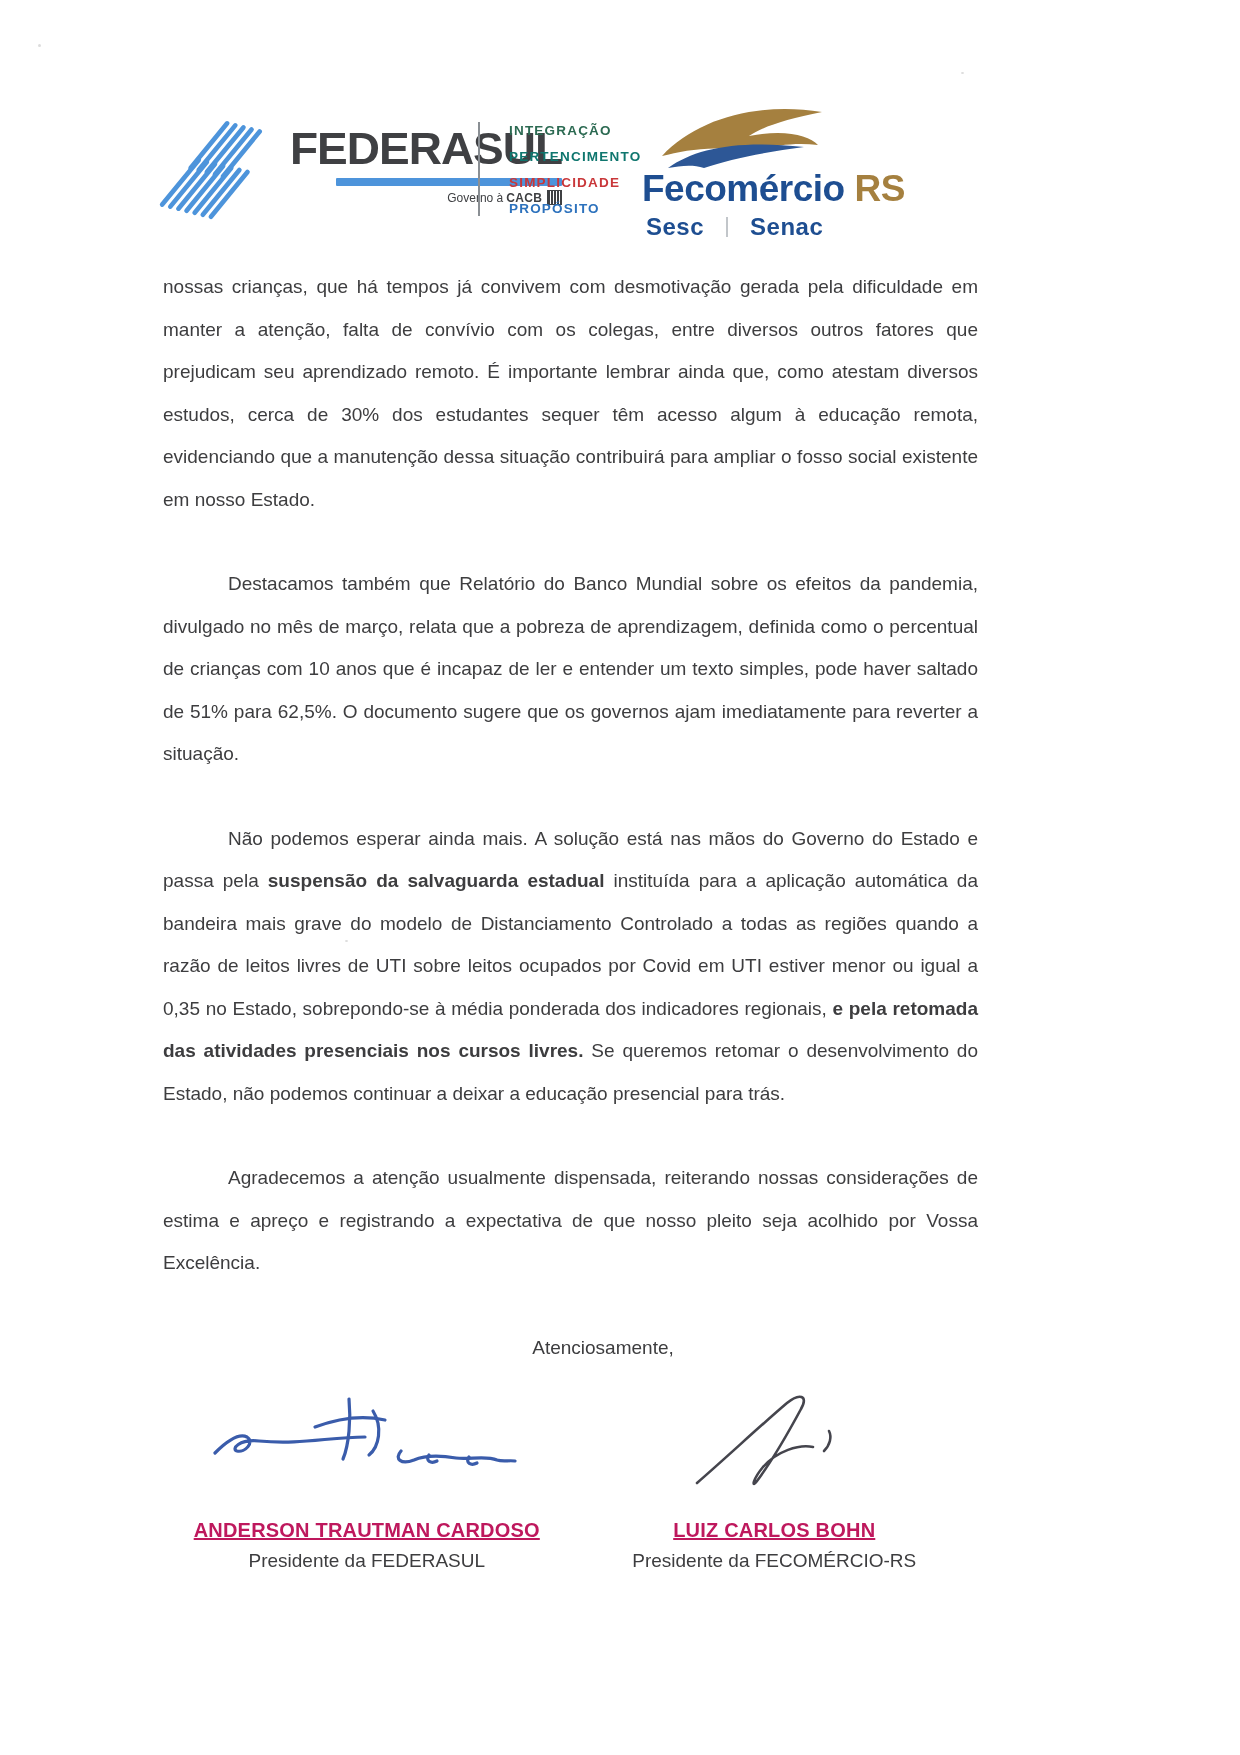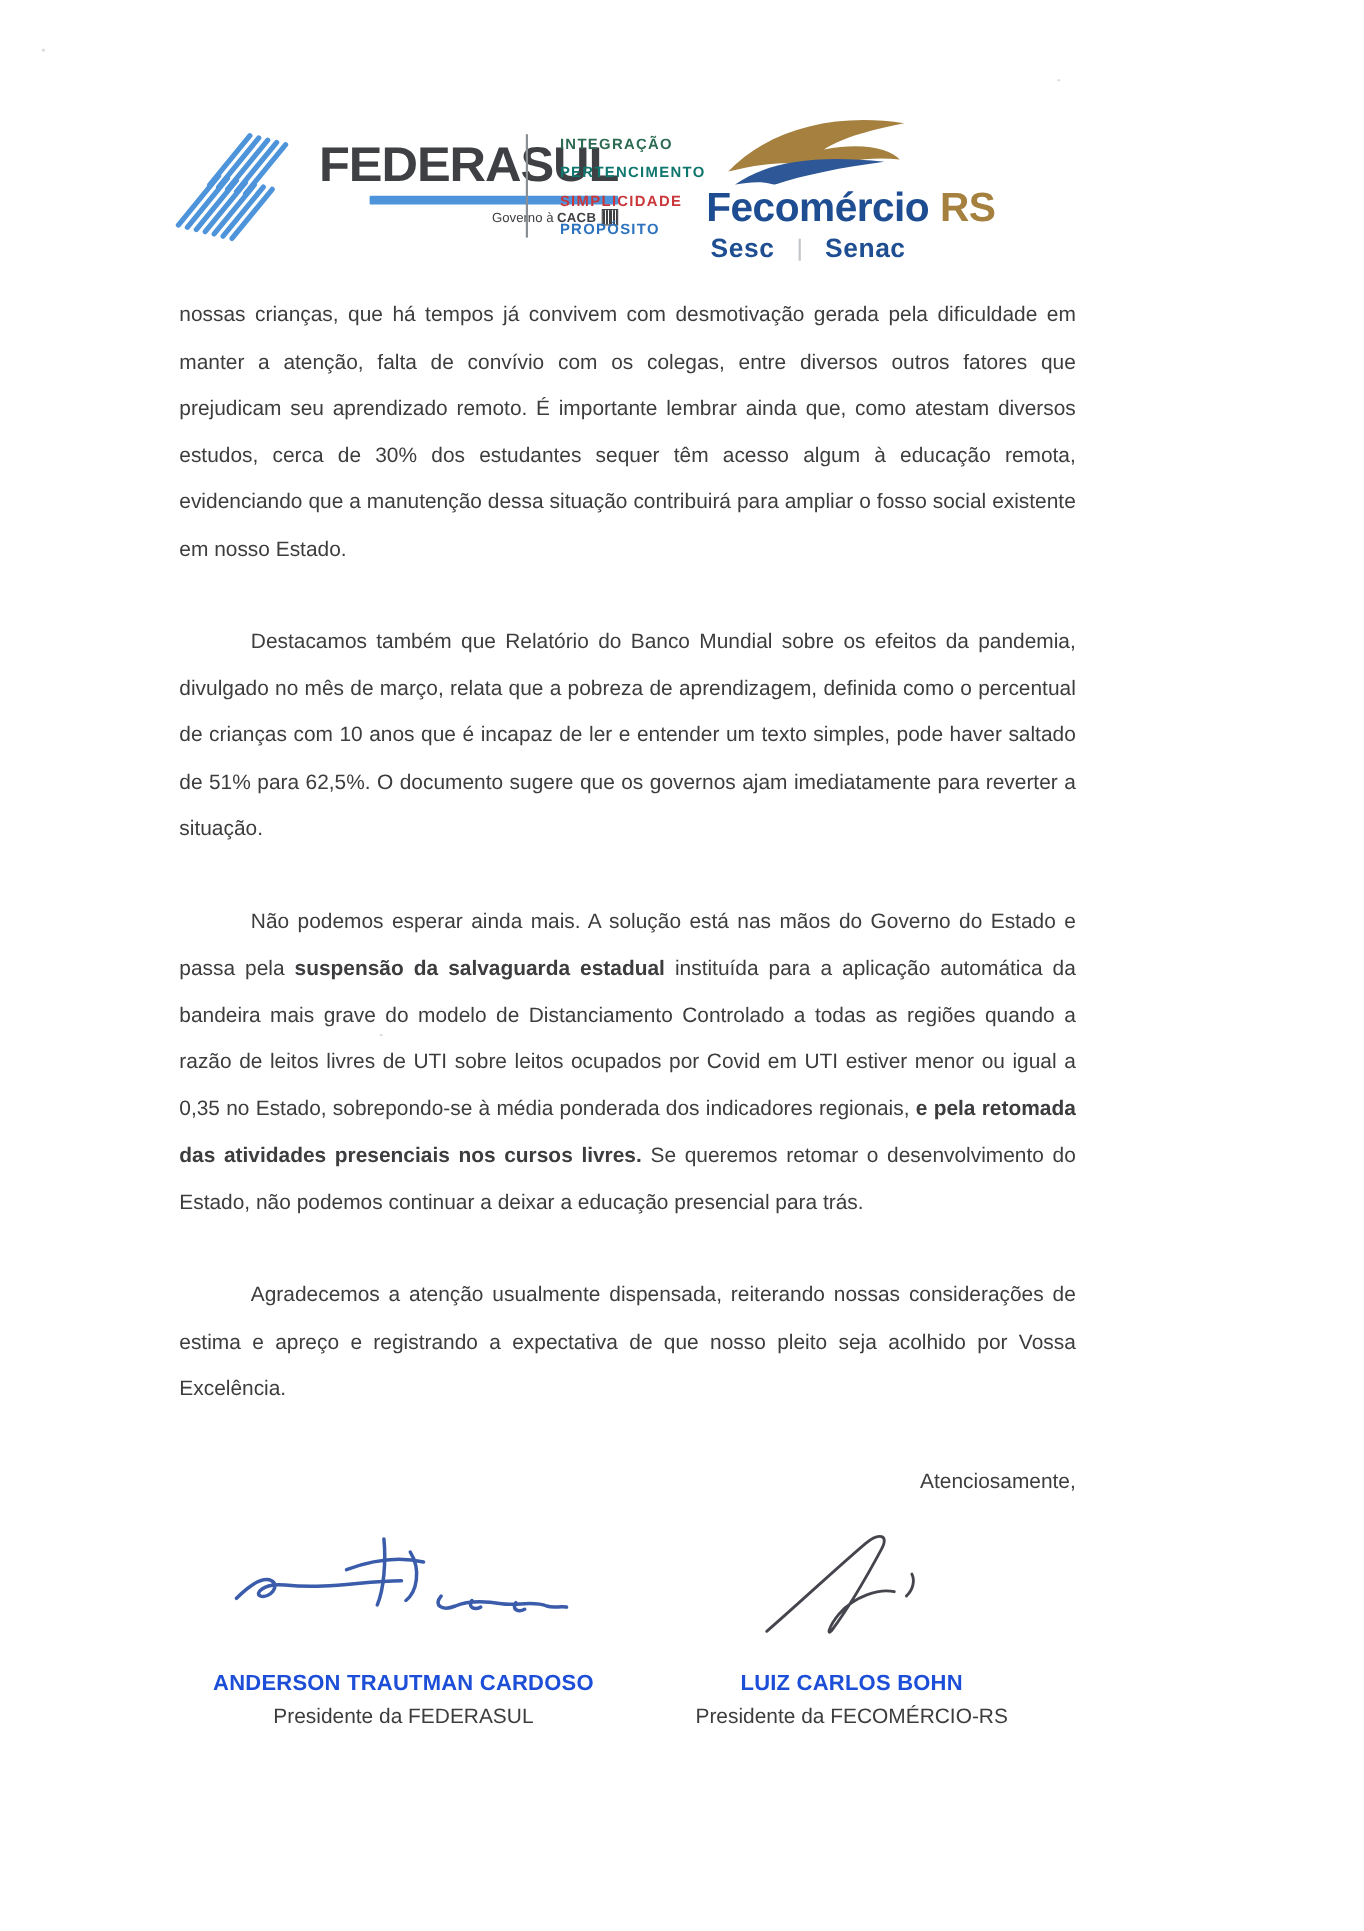--- a/index.html
+++ b/index.html
@@ -38,27 +38,27 @@
     font-size:24px;font-weight:800;letter-spacing:.5px;}
   .feco-sub .bar{width:2px;height:20px;background:#c2c6ca;}
   
   .content{
     position:absolute;top:266px;left:163px;width:815px;
     font-size:19px;line-height:42.5px;text-align:justify;
   }
   p.para{margin:0 0 42px 0;}
   p.para.indent{text-indent:65px;}
   .bold{font-weight:700;}
-  .closing{margin:35px 0 0 0;padding-left:65px;text-align:right;}
+  .closing{margin:35px 0 0 0;padding-left:65px;text-align:center;}
   
   .sig-row{display:flex;margin-top:8px;}
   .sig-col{width:50%;display:flex;justify-content:center;align-items:flex-end;height:120px;}
   .names-row{display:flex;margin-top:18px;}
   .name-col{width:50%;text-align:center;line-height:1.55;}
-  .sig-name{font-weight:800;font-size:20px;color:#1d4ed8;letter-spacing:.2px;}
+  .sig-name{font-weight:800;font-size:20px;color:#be185d;letter-spacing:.2px;text-decoration:underline;}
   .sig-title{font-size:19px;color:#3d3d3f;}
   
   .speck{position:absolute;border-radius:50%;background:rgba(60,60,60,.18);}
 </style>
 </head>
 <body>
 
 <div class="page">
 
   <div class="header">

